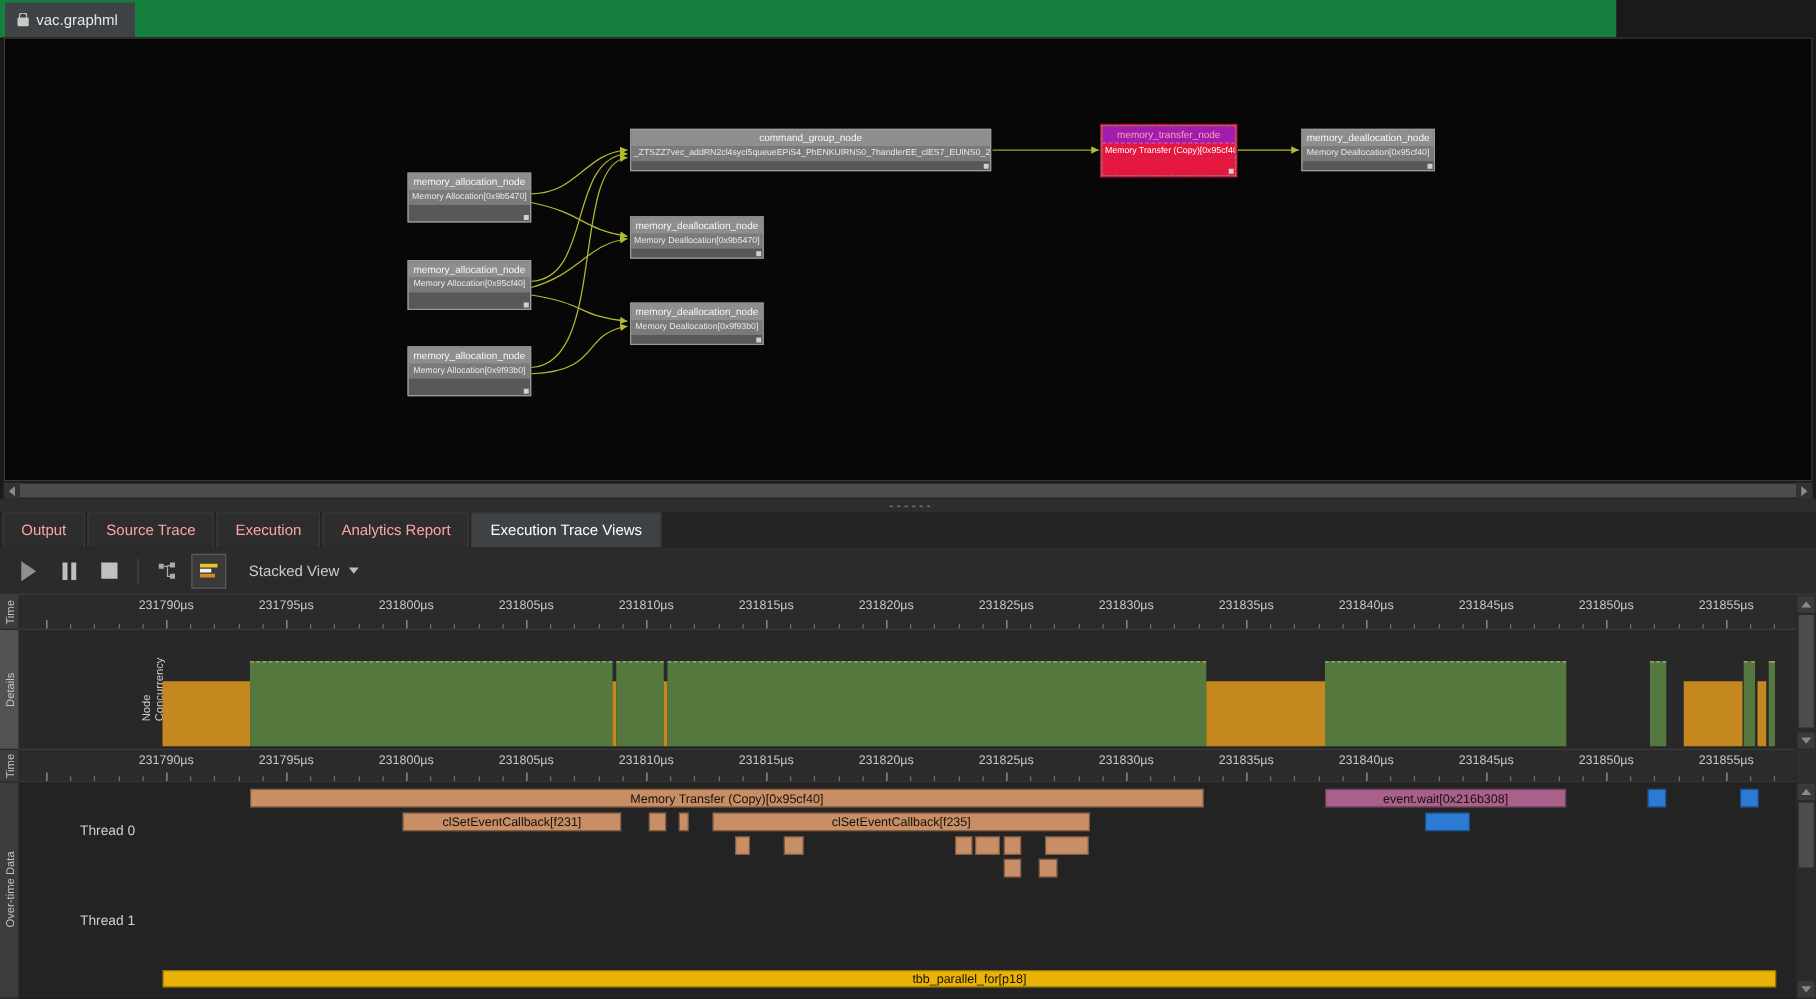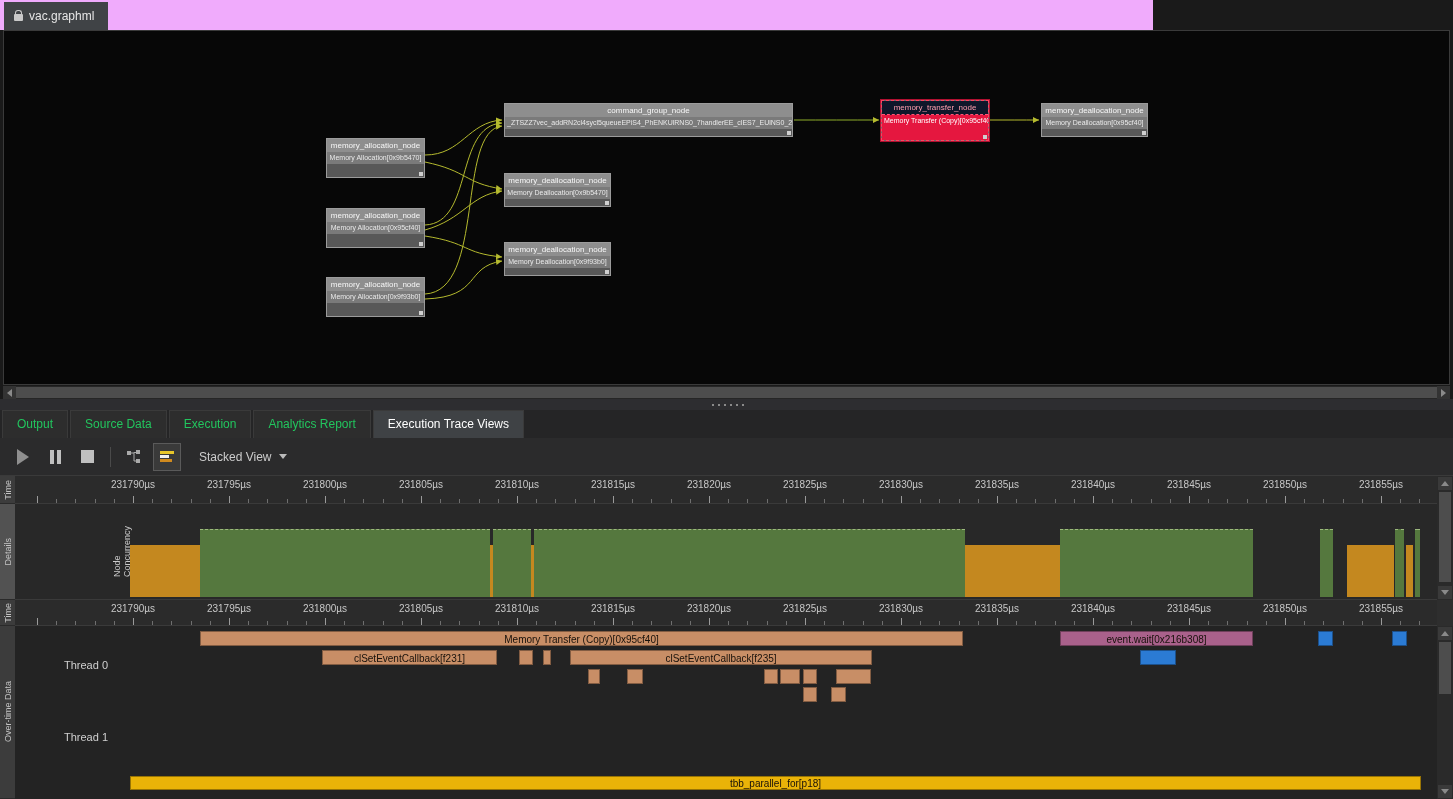--- a/index.html
+++ b/index.html
@@ -1,59 +1,59 @@
 <!DOCTYPE html>
 <html><head>
 <meta charset="utf-8">
 <style>
   html,body{margin:0;padding:0;background:#1a1a1a;}
   body{width:1453px;height:799px;position:relative;overflow:hidden;
        font-family:"Liberation Sans", sans-serif;-webkit-font-smoothing:antialiased;}
   .abs{position:absolute;box-sizing:border-box;}
 
   
-  .doc-tabbar{left:0;top:0;width:1153px;height:30px;background:#f0abfc;}
+  .doc-tabbar{left:0;top:0;width:1293px;height:30px;background:#15803d;}
   .doc-tab{position:absolute;left:4px;top:2px;height:28px;background:#404346;color:#e6e6e6;
            display:flex;align-items:center;gap:6px;padding:0 14px 0 10px;font-size:12px;}
   .lock{width:9px;height:7px;background:#c9c9c9;border-radius:1px;position:relative;margin-top:3px;}
   .lock:before{content:"";position:absolute;top:-4px;left:1px;width:5px;height:5px;
                border:1.5px solid #c9c9c9;border-bottom:none;border-radius:3px 3px 0 0;}
 
   
   .canvas{left:3px;top:30px;width:1447px;height:355px;background:#070707;border:1px solid #3a3a3a;overflow:hidden;}
   .canvas svg{position:absolute;left:0;top:0;}
   .gnode{position:absolute;display:flex;flex-direction:column;border:1px solid #9b9b9b;
          background:#6f6f6f;box-sizing:border-box;text-align:center;overflow:hidden;}
   .gnode .hd{flex:0 0 13px;line-height:13px;background:#8e8e8e;color:#f7f7f7;font-size:8px;
              white-space:nowrap;overflow:hidden;}
   .gnode .bd{flex:0 0 12px;line-height:12px;background:#7a7a7a;color:#e9e9e9;font-size:7px;
              white-space:nowrap;overflow:hidden;padding:0 2px;}
   .gnode .ft{flex:1 1 auto;background:#585858;}
   .gnode .port{position:absolute;right:1px;bottom:1px;width:4px;height:4px;background:#cfcfcf;}
   .gnode.selected{border:1px dashed #ff4060;box-shadow:0 0 0 1px #b01030;}
-  .gnode.selected .hd{background:#0f172a;color:#ff9fae;border-bottom:1px dashed #ff5577;}
+  .gnode.selected .hd{background:#a21caf;color:#ff9fae;border-bottom:1px dashed #ff5577;}
   .gnode.selected .bd{background:#e5173f;color:#ffffff;}
   .gnode.selected .ft{background:#e5173f;}
 
   
   .hscroll{left:3px;top:386px;width:1447px;height:13px;background:#262626;}
   .harrow{position:absolute;top:0;width:13px;height:13px;background:#333;display:flex;align-items:center;justify-content:center;}
   .harrow.left{left:0;} .harrow.right{right:0;}
   .tri-l{width:0;height:0;border-top:4px solid transparent;border-bottom:4px solid transparent;border-right:5px solid #8a8a8a;}
   .tri-r{width:0;height:0;border-top:4px solid transparent;border-bottom:4px solid transparent;border-left:5px solid #8a8a8a;}
   .hthumb{position:absolute;left:13px;right:13px;top:1px;height:11px;background:#4d4d4d;}
 
   
   .splitter{left:0;top:399px;width:1453px;height:11px;background:#2d2d30;}
   .grip{position:absolute;left:50%;top:4px;width:34px;height:4px;margin-left:-17px;
         background-image:radial-gradient(#8a8a8a 1px, transparent 1.3px);background-size:6px 4px;}
 
   
   .panel-tabs{left:0;top:410px;width:1453px;height:28px;background:#252526;display:flex;align-items:flex-end;gap:2px;padding-left:2px;}
-  .ptab{height:27px;line-height:27px;padding:0 14px;background:#2d2d2d;color:#22c55e;font-size:12px;border:1px solid #3a3a3a;border-bottom:none;}
+  .ptab{height:27px;line-height:27px;padding:0 14px;background:#2d2d2d;color:#fca5a5;font-size:12px;border:1px solid #3a3a3a;border-bottom:none;}
   .ptab.active{background:#3f4245;color:#ffffff;}
 
   
   .toolbar{left:0;top:438px;width:1453px;height:38px;background:#2b2b2c;display:flex;align-items:center;gap:6px;padding-left:10px;border-bottom:1px solid #3a3a3a;}
   .tbtn{width:26px;height:26px;display:flex;align-items:center;justify-content:center;}
   .tbtn.boxed{border:1px solid #5a5a5a;background:#3a3a3a;}
   .i-play{width:0;height:0;border-top:8px solid transparent;border-bottom:8px solid transparent;border-left:12px solid #8f8f8f;}
   .i-pause{width:4px;height:14px;background:#c0c0c0;box-shadow:7px 0 0 #c0c0c0;margin-right:7px;}
   .i-stop{width:13px;height:13px;background:#c0c0c0;}
   .tsep{width:1px;height:20px;background:#4a4a4a;margin:0 4px;}
@@ -195,21 +195,21 @@
       <span class="tri-r"></span>
     </div>
 </div>
 
 <div class="abs splitter">
   <div class="grip"></div>
 </div>
 
 <div class="abs panel-tabs">
   <div class="ptab">Output</div>
-  <div class="ptab">Source Data</div>
+  <div class="ptab">Source Trace</div>
   <div class="ptab">Execution</div>
   <div class="ptab">Analytics Report</div>
   <div class="ptab active">Execution Trace Views</div>
 </div>
 
 <div class="abs toolbar">
   <div class="tbtn">
       <span class="i-play"></span>
     </div>
   <div class="tbtn">

